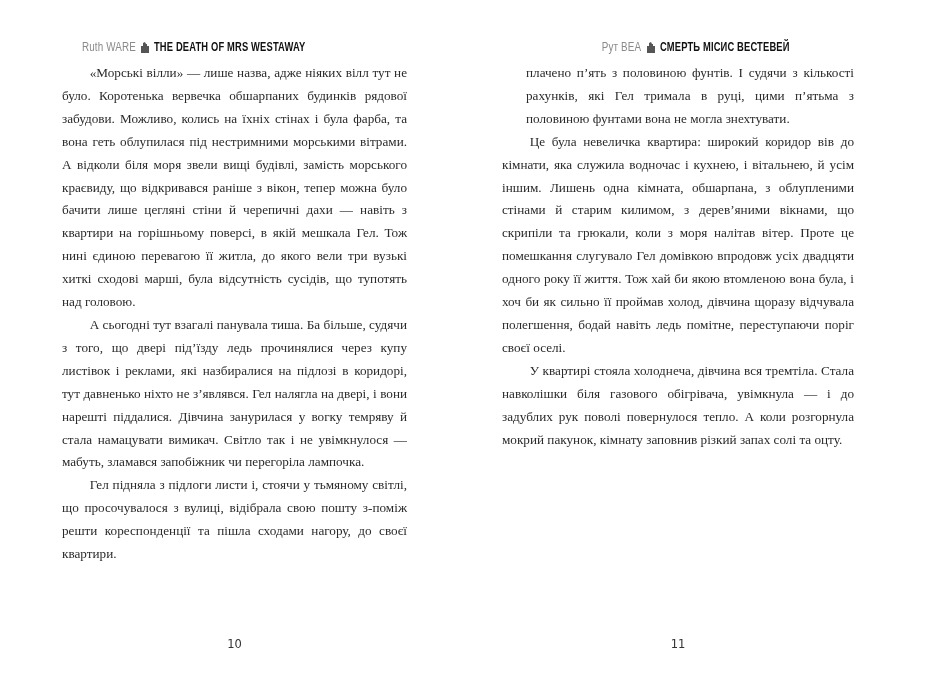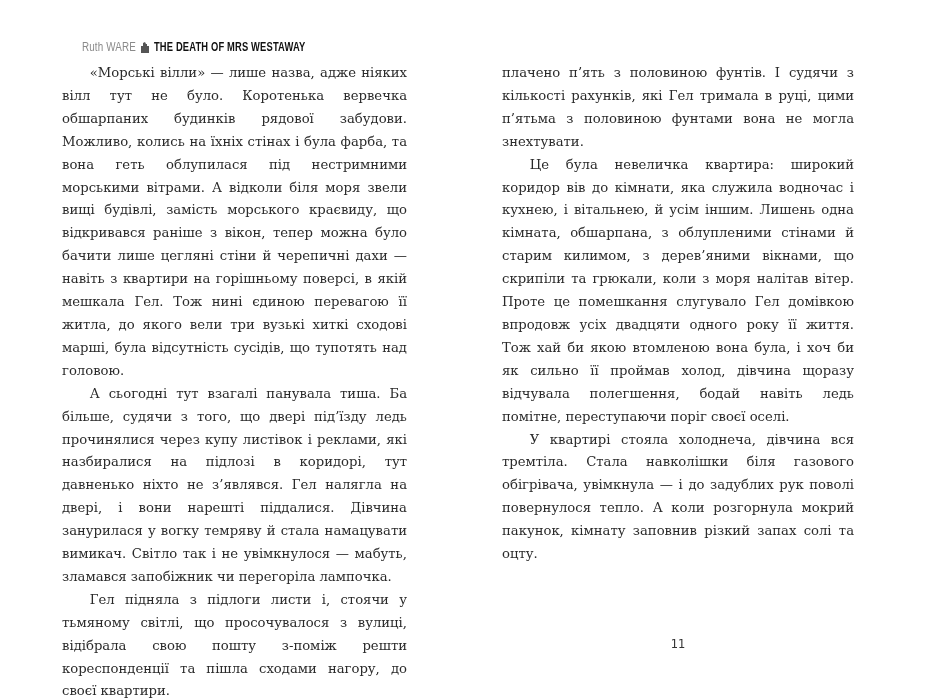--- a/index.html
+++ b/index.html
@@ -69,22 +69,23 @@
       text-align: justify;
       color: #2a2a2a;
     }
     .page-left .text-block { left: 62px; width: 345px; }
     .page-right .text-block { left: 36px; width: 352px; }
 
     .text-block p {
       margin: 0;
       text-indent: 2.1em;
       hyphens: manual;
+      font-family: Liberation Serif, serif;
     }
-    .text-block p.cont { text-indent: 0; }
+    .text-block p.cont { text-indent: 0; margin-left: 24px; }
 
     .folio {
       position: absolute;
       top: 637px;
       left: 0;
       right: 0;
       text-align: center;
       font-family: "DejaVu Sans", "Liberation Sans", sans-serif;
       font-size: 11.5px;
       color: #333333;
@@ -106,23 +107,33 @@
     <span class="rh-title">THE DEATH OF MRS WESTAWAY</span>
   </div>
 
   <div class="text-block">
     <p>«Морські вілли» — лише назва, адже ніяких вілл тут не було. Коротенька вервечка обшарпаних будинків рядової забудови. Можливо, колись на їхніх стінах і була фарба, та вона геть облупилася під нестримними морськими вітрами. А відколи біля моря звели вищі будівлі, замість морського краєвиду, що відкривався раніше з вікон, тепер можна було бачити лише цегляні стіни й черепичні дахи — навіть з квартири на горішньому поверсі, в якій мешкала Гел. Тож нині єдиною перевагою її житла, до якого вели три вузькі хиткі сходові марші, була відсутність сусідів, що тупотять над головою.</p>
     <p>А сьогодні тут взагалі панувала тиша. Ба більше, судячи з того, що двері під’їзду ледь прочинялися через купу листівок і реклами, які назбиралися на підлозі в коридорі, тут давненько ніхто не з’являвся. Гел налягла на двері, і вони нарешті піддалися. Дівчина занурилася у вогку темряву й стала намацувати вимикач. Світло так і не увімкнулося — мабуть, зламався запобіжник чи перегоріла лампочка.</p>
     <p>Гел підняла з підлоги листи і, стоячи у тьмяному світлі, що просочувалося з вулиці, відібрала свою пошту з-поміж решти кореспонденції та пішла сходами нагору, до своєї квартири.</p>
 
   </div>
 
+  <div class="folio">10</div>
 </div>
 
 <div class="page page-right">
+  <div class="running-head">
+    <span class="rh-author">Рут ВЕА</span>
+    <span class="rh-icon">
+      <svg width="8" height="11" viewBox="0 0 8 11">
+        <path d="M0 11 L0 4 L2 4 L2 1 L4 0 L5 2 L6 2 L6 4 L8 4 L8 11 Z" fill="#555555"></path>
+      </svg>
+    </span>
+    <span class="rh-title">СМЕРТЬ МІСИС ВЕСТЕВЕЙ</span>
+  </div>
 
   <div class="text-block">
     <p class="cont">плачено п’ять з половиною фунтів. І судячи з кількості рахунків, які Гел тримала в руці, цими п’ятьма з половиною фунтами вона не могла знехтувати.</p>
     <p>Це була невеличка квартира: широкий коридор вів до кімнати, яка служила водночас і кухнею, і вітальнею, й усім іншим. Лишень одна кімната, обшарпана, з облупленими стінами й старим килимом, з дерев’яними вікнами, що скрипіли та грюкали, коли з моря налітав вітер. Проте це помешкання слугувало Гел домівкою впродовж усіх двадцяти одного року її життя. Тож хай би якою втомленою вона була, і хоч би як сильно її проймав холод, дівчина щоразу відчувала полегшення, бодай навіть ледь помітне, переступаючи поріг своєї оселі.</p>
     <p>У квартирі стояла холоднеча, дівчина вся тремтіла. Стала навколішки біля газового обігрівача, увімкнула — і до задублих рук поволі повернулося тепло. А коли розгорнула мокрий пакунок, кімнату заповнив різкий запах солі та оцту.</p>
 
   </div>
 
   <div class="folio">11</div>
 </div>

